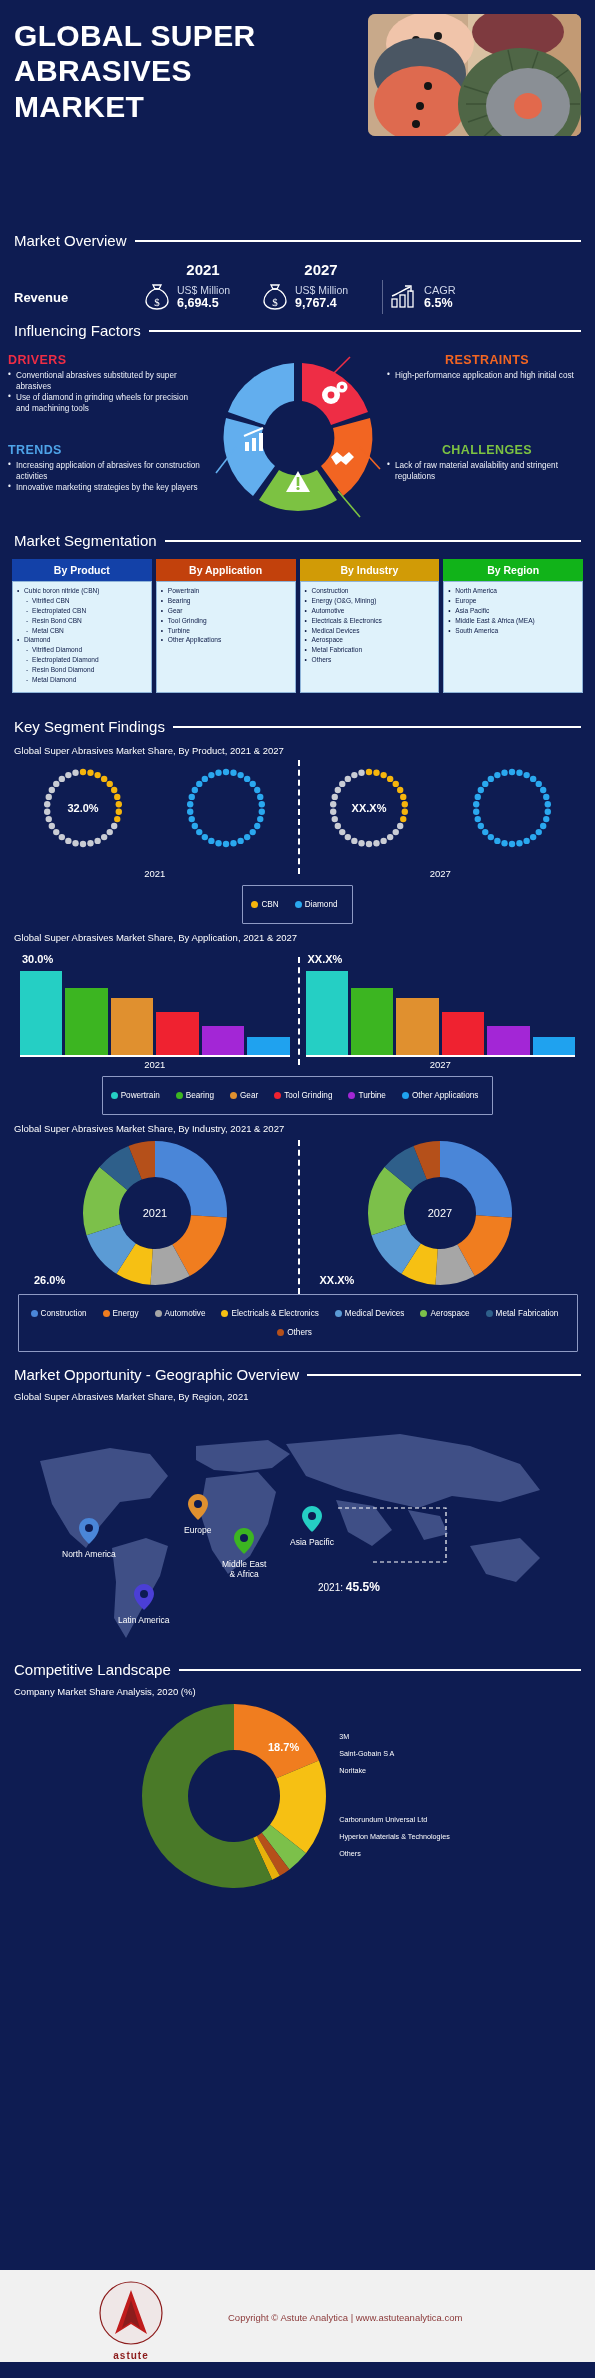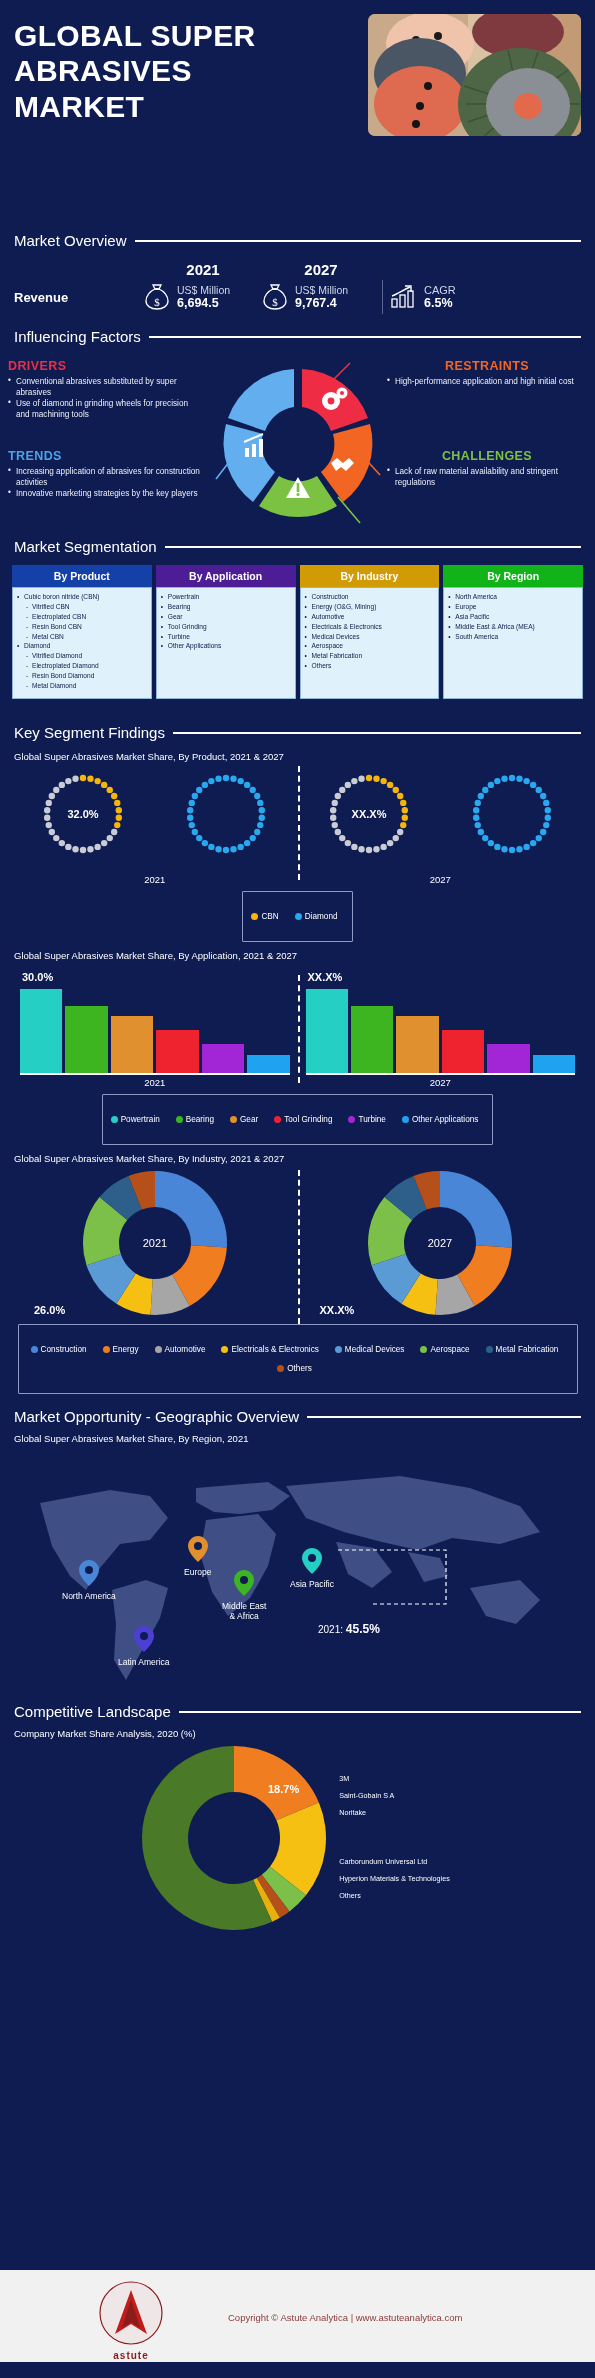--- a/index.html
+++ b/index.html
@@ -69,35 +69,35 @@
   .seg-col .bd {
     background:#dff2fb; color:#0d1b47; min-height:112px;
     border:1px solid #8fb4d9; padding:4px 3px 4px 4px; font-size:6.6px; line-height:1.5;
   }
   .seg-col .bd ul { list-style:none; }
   .seg-col .bd li { padding-left:7px; position:relative; white-space:nowrap; }
   .seg-col .bd li:before { content:"•"; position:absolute; left:0; }
   .seg-col .bd li.sub { padding-left:15px; }
   .seg-col .bd li.sub:before { content:"-"; left:9px; }
   .c-blue { background:#1341a8; }
-  .c-red  { background:#4c1d95; }
+  .c-red  { background:#c2410c; }
   .c-gold { background:#d19b06; }
   .c-green{ background:#11b319; }
 
   
   .kf { padding:2px 12px 0 12px; }
   .chart-title { font-size:9.5px; margin:8px 0 2px 2px; color:#ffffff; }
   .dots-row { display:flex; align-items:flex-start; position:relative; height:110px; }
   .dots-cell { width:25%; display:flex; flex-direction:column; align-items:center; }
   .vdash { position:absolute; left:50%; top:2px; bottom:-6px; border-left:2px dashed #ffffff; }
   .yr-strip { display:flex; }
   .yr-strip div { width:50%; text-align:center; font-size:9.5px; }
   .legend {
     border:1px solid #8e9ac4; display:inline-flex; gap:10px; align-items:center;
-    padding:20px 8px; font-size:8.2px; margin:6px auto 0; border-radius:1px;
+    padding:14px 8px; font-size:8.2px; margin:6px auto 0; border-radius:1px;
   }
   .legend span.dot { width:7px; height:7px; border-radius:50%; display:inline-block; margin-right:3px; vertical-align:-1px;}
   .legend-center { text-align:center; }
 
   
   .bars-row { display:flex; position:relative; height:104px; margin-top:12px; }
   .bars-half { width:50%; padding:0 8px; position:relative; }
   .bars-flex { display:flex; align-items:flex-end; height:86px; gap:3px; border-bottom:2px solid #ffffff; }
   .bar { flex:1; }
   .bar-pct { font-size:11px; font-weight:bold; position:absolute; top:-2px; left:10px; }
@@ -212,21 +212,21 @@
           <path d="M15 2h6v6" fill="none" stroke="#fff" stroke-width="1.4"></path>
         </svg>
         <div class="txt">
           <div class="a">CAGR</div>
           <div class="b">6.5%</div>
         </div>
       </div>
     </div>
   </div>
 
-  <div class="sec-head" style="margin-top:14px">
+  <div class="sec-head" style="margin-top:8px">
     <span class="t">Influencing Factors</span>
     <span class="rule"></span>
   </div>
 
   <div class="infl">
     <div class="donut-wrap">
       <svg width="176" height="172" viewBox="0 0 176 172">
         <g transform="translate(88,86)">
           <path d="M 4 -74 A 74 74 0 0 1 70 -25 L 33 -12 A 36 36 0 0 0 4 -36 Z" fill="#ee2d45"></path>
           <path d="M 72 -19 A 74 74 0 0 1 45 59 L 23 29 A 36 36 0 0 0 35 -9 Z" fill="#f26522"></path>

